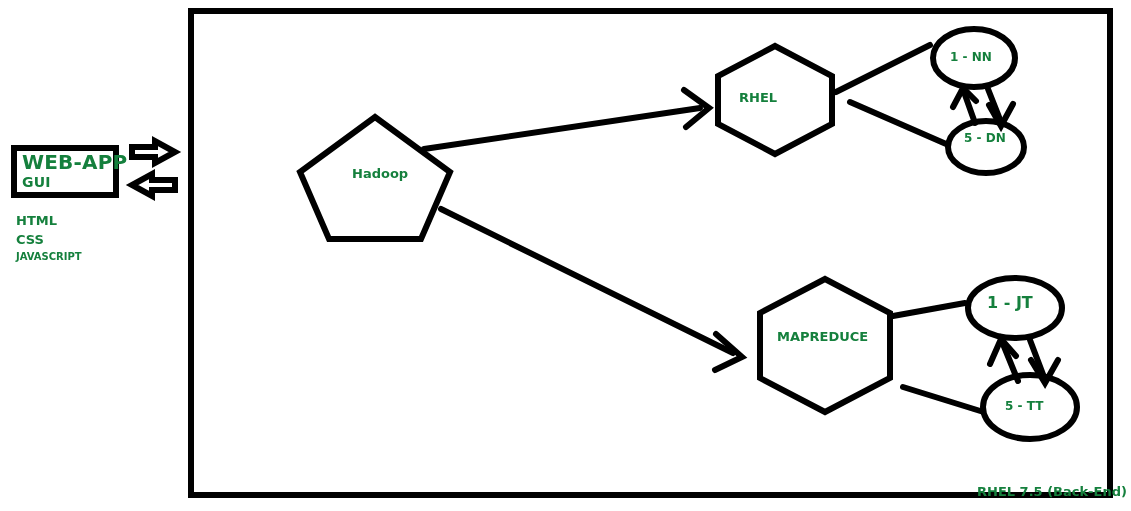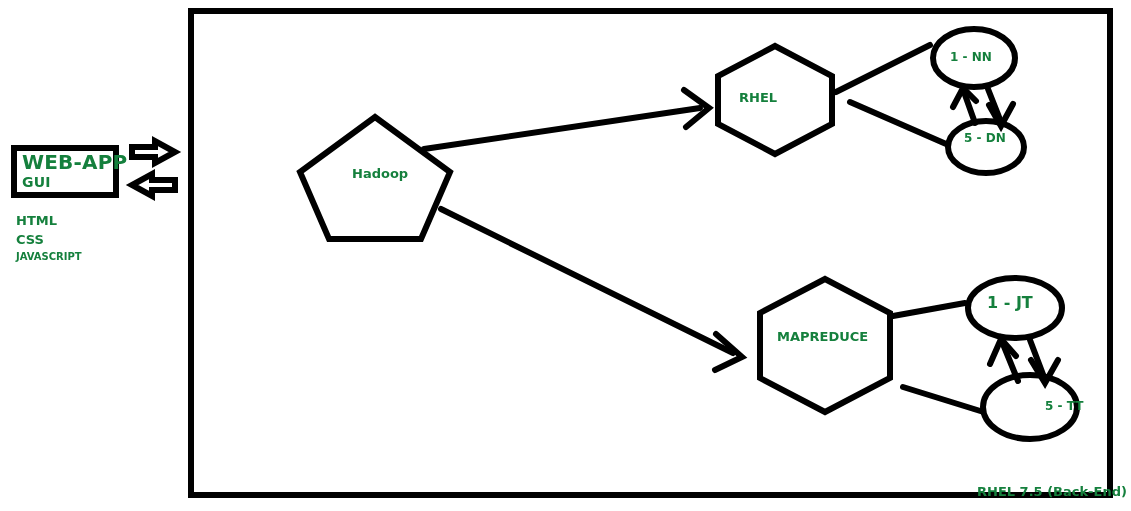--- a/index.html
+++ b/index.html
@@ -39,21 +39,21 @@
   .lbl-gui       { left: 22px;  top: 175px; font-size: 14px; letter-spacing: 0.2px; }
   .lbl-html      { left: 16px;  top: 214px; font-size: 13px; }
   .lbl-css       { left: 16px;  top: 233px; font-size: 13px; }
   .lbl-js        { left: 16px;  top: 252px; font-size: 10px; }
   .lbl-hadoop    { left: 336px; top: 167px; font-size: 13px; margin-left: 16px; }
   .lbl-hdfs      { left: 739px; top: 91px;  font-size: 13px; }
   .lbl-mapreduce { left: 777px; top: 330px; font-size: 13px; }
   .lbl-nn        { left: 950px; top: 51px;  font-size: 12px; }
   .lbl-dn        { left: 964px; top: 132px; font-size: 12px; }
   .lbl-jt        { left: 987px; top: 295px; font-size: 16px; }
-  .lbl-tt        { left: 1045px;top: 400px; font-size: 12px; }
+  .lbl-tt        { left: 1005px;top: 400px; font-size: 12px; }
   .lbl-rhel      { left: 977px; top: 485px; font-size: 13px; }
 </style>
 </head>
 <body>
 
 <div id="stage">
 
   <svg class="layer" viewBox="0 0 1131 511" xmlns="http://www.w3.org/2000/svg">
 
     <rect x="14" y="148" width="102" height="47" fill="#ffffff" stroke="#000000" stroke-width="6"></rect>

